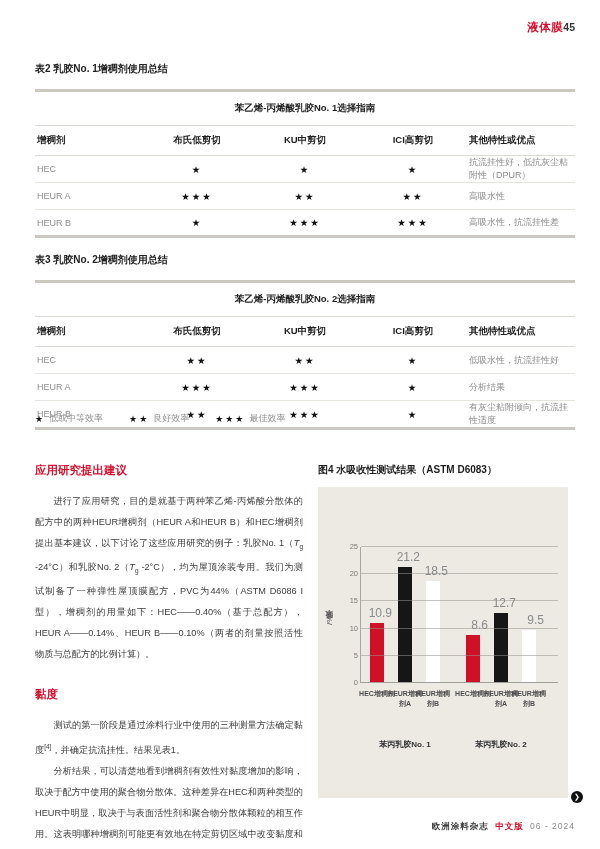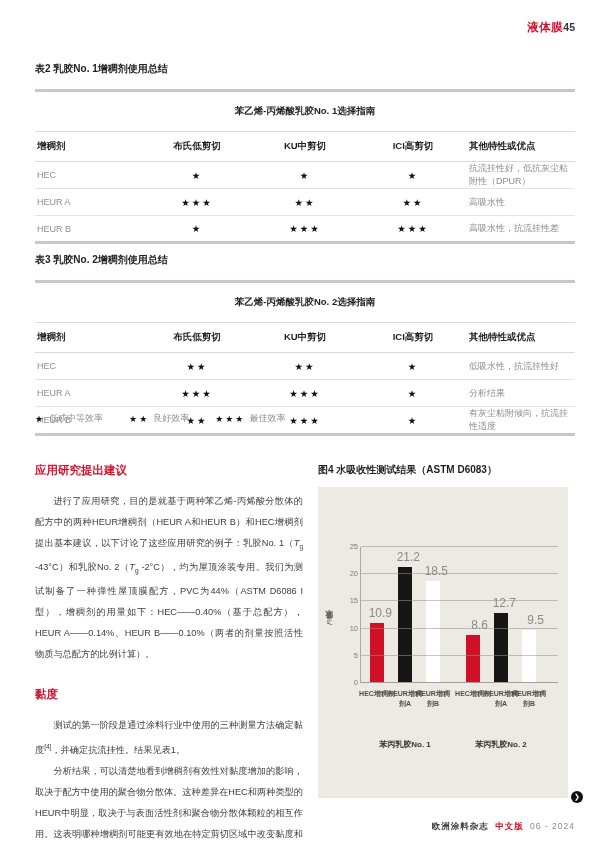--- a/index.html
+++ b/index.html
@@ -11,21 +11,21 @@
   .section-label { color: #d2112e; font-weight: bold; font-size: 11.5px; letter-spacing: .5px; }
   .page-number { color: #333; font-size: 10.5px; font-weight: bold; text-align: right; }
 
   
   .table-block { position: absolute; left: 35px; width: 540px; }
   .tb2 { top: 62px; }
   .tb3 { top: 253px; }
   .table-caption { font-size: 10px; font-weight: bold; color: #222; margin-bottom: 13px; }
   table.data-table { width: 100%; border-collapse: collapse; border-top: 3px solid #cbc8c1; border-bottom: 3px solid #cbc8c1; table-layout: fixed; }
   .data-table th, .data-table td { font-size: 9.5px; padding: 0 2px; }
-  .span-th { text-align: center; font-weight: bold; color: #1e1e1e; height: 41px; border-bottom: 1px solid #dcdad5; }
+  .span-th { text-align: center; font-weight: bold; color: #1e1e1e; height: 35px; border-bottom: 1px solid #dcdad5; }
   .hdr-row th { height: 30px; font-weight: bold; color: #1e1e1e; border-bottom: 1px solid #dcdad5; }
   .hdr-row th.c0, .data-table td.c0 { text-align: left; width: 17%; }
   .hdr-row th.c1, .data-table td.c1 { text-align: center; width: 14%; }
   .hdr-row th.c2, .data-table td.c2 { text-align: center; width: 17%; }
   .hdr-row th.c3, .data-table td.c3 { text-align: center; width: 16%; }
   .hdr-row th.c4, .data-table td.c4 { text-align: left; width: 36%; }
   .data-table td { height: 27px; border-bottom: 1px solid #e6e4df; }
   .data-table tr:last-child td { border-bottom: none; }
   .data-table td.c0 { color: #8f8f8f; font-size: 9px; }
   .data-table td.c1, .data-table td.c2, .data-table td.c3 { color: #111; letter-spacing: 2px; font-size: 9.5px; }
@@ -167,21 +167,21 @@
         <span class="lbl">良好效率</span>
       </span>
       <span class="legend-item">
         <span class="stars">★★★</span>
         <span class="lbl">最佳效率</span>
       </span>
     </div>
 
   <div class="left-col">
     <h2>应用研究提出建议</h2>
-    <p><span>进行了应用研究，目的是就基于两种苯乙烯-丙烯酸分散体的配方中的两种HEUR增稠剂（HEUR A和HEUR B）和HEC增稠剂提出基本建议，以下讨论了这些应用研究的例子：乳胶No. 1（</span><i>T</i><sub>g</sub><span> -43°C）和乳胶No. 2（</span><i>T</i><sub>g</sub><span> -2°C），均为屋顶涂装专用。我们为测试制备了一种弹性屋顶膜配方，PVC为44%（ASTM D6086 I型），增稠剂的用量如下：HEC——0.40%（基于总配方），HEUR A——0.14%、HEUR B——0.10%（两者的剂量按照活性物质与总配方的比例计算）。</span></p>
+    <p><span>进行了应用研究，目的是就基于两种苯乙烯-丙烯酸分散体的配方中的两种HEUR增稠剂（HEUR A和HEUR B）和HEC增稠剂提出基本建议，以下讨论了这些应用研究的例子：乳胶No. 1（</span><i>T</i><sub>g</sub><span> -24°C）和乳胶No. 2（</span><i>T</i><sub>g</sub><span> -2°C），均为屋顶涂装专用。我们为测试制备了一种弹性屋顶膜配方，PVC为44%（ASTM D6086 I型），增稠剂的用量如下：HEC——0.40%（基于总配方），HEUR A——0.14%、HEUR B——0.10%（两者的剂量按照活性物质与总配方的比例计算）。</span></p>
     <h2 class="h2-2">黏度</h2>
     <p><span>测试的第一阶段是通过涂料行业中使用的三种测量方法确定黏度</span><sup>[4]</sup><span>，并确定抗流挂性。结果见表1。</span></p>
     <p>分析结果，可以清楚地看到增稠剂有效性对黏度增加的影响，取决于配方中使用的聚合物分散体。这种差异在HEC和两种类型的HEUR中明显，取决于与表面活性剂和聚合物分散体颗粒的相互作用。这表明哪种增稠剂可能更有效地在特定剪切区域中改变黏度和防止流挂（图2）。</p>
   </div>
 
   <div class="right-col">
     <div class="fig-title">图4 水吸收性测试结果（ASTM D6083）</div>
     <div class="chart-box" id="chart-box">
       <div class="ylabel">吸水量/%</div>
       <div class="yticks" id="yticks">

